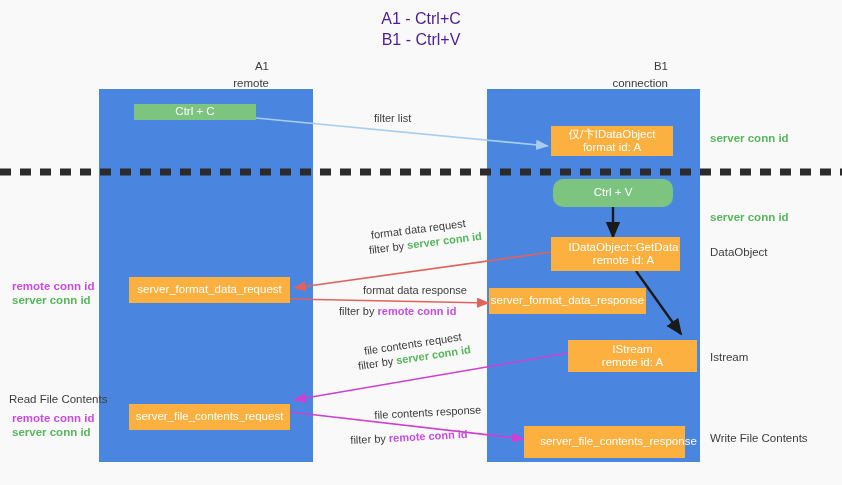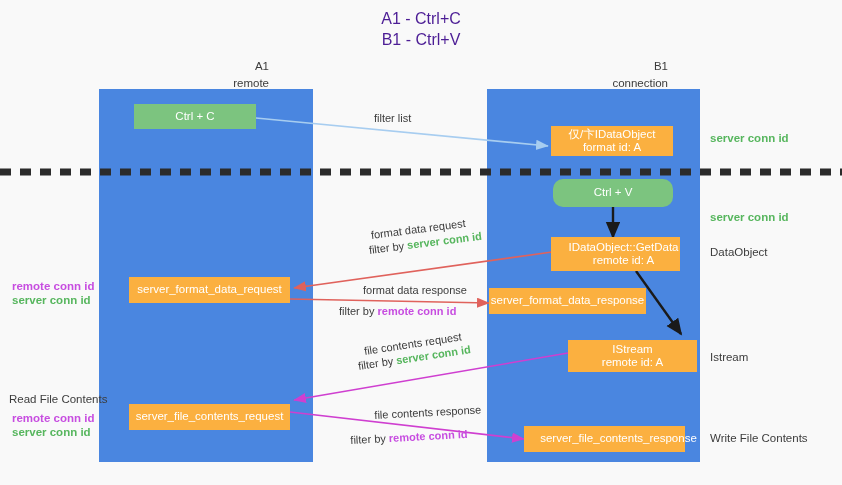--- a/index.html
+++ b/index.html
@@ -89,40 +89,40 @@
 
     <line x1="552" y1="252" x2="294" y2="288" stroke="#e0625c" stroke-width="1.6" marker-end="url(#ah-red)"></line>
 
     <line x1="290" y1="299" x2="489" y2="303" stroke="#e0625c" stroke-width="1.6" marker-end="url(#ah-red)"></line>
 
     <line x1="568" y1="353" x2="294" y2="400" stroke="#cf3fd0" stroke-width="1.6" marker-end="url(#ah-mag)"></line>
 
     <line x1="290" y1="412" x2="524" y2="439" stroke="#cf3fd0" stroke-width="1.6" marker-end="url(#ah-mag)"></line>
   </svg>
 
-  <div class="node green" style="left:134px;top:104px;width:122px;height:25px;">Ctrl + C</div>
+  <div class="node green" style="left:134px;top:104px;width:122px;height:16px;">Ctrl + C</div>
 
   <div class="node orange" style="left:129px;top:277px;width:161px;height:26px;">server_format_data_request</div>
 
   <div class="node orange" style="left:129px;top:404px;width:161px;height:26px;">server_file_contents_request</div>
 
   <div class="node orange" style="left:551px;top:126px;width:122px;height:30px;">仅/卞IDataObject
 format id: A</div>
 
   <div class="node green" style="left:553px;top:179px;width:120px;height:28px;border-radius:10px;">Ctrl + V</div>
 
   <div class="node orange" style="left:551px;top:237px;width:129px;height:34px;padding-left:20px;">IDataObject::GetData
 remote id: A</div>
 
   <div class="node orange" style="left:489px;top:288px;width:157px;height:26px;">server_format_data_response</div>
 
   <div class="node orange" style="left:568px;top:340px;width:129px;height:32px;">IStream
 remote id: A</div>
 
-  <div class="node orange" style="left:524px;top:426px;width:161px;height:26px;padding-left:32px;">server_file_contents_response</div>
+  <div class="node orange" style="left:524px;top:426px;width:161px;height:32px;padding-left:32px;">server_file_contents_response</div>
 
   <div class="edgelabel" style="left:374px;top:111px;">filter list</div>
 
   <div class="edgelabel" style="left:370px;top:228px;transform:rotate(-7.2deg);transform-origin:left top;">format data request</div>
   <div class="edgelabel" style="left:368px;top:243px;transform:rotate(-7.2deg);transform-origin:left top;">
     <span>filter by </span><span class="g">server conn id</span>
   </div>
 
   <div class="edgelabel" style="left:363px;top:283px;">format data response</div>
   <div class="edgelabel" style="left:339px;top:304px;font-weight:bold;">

